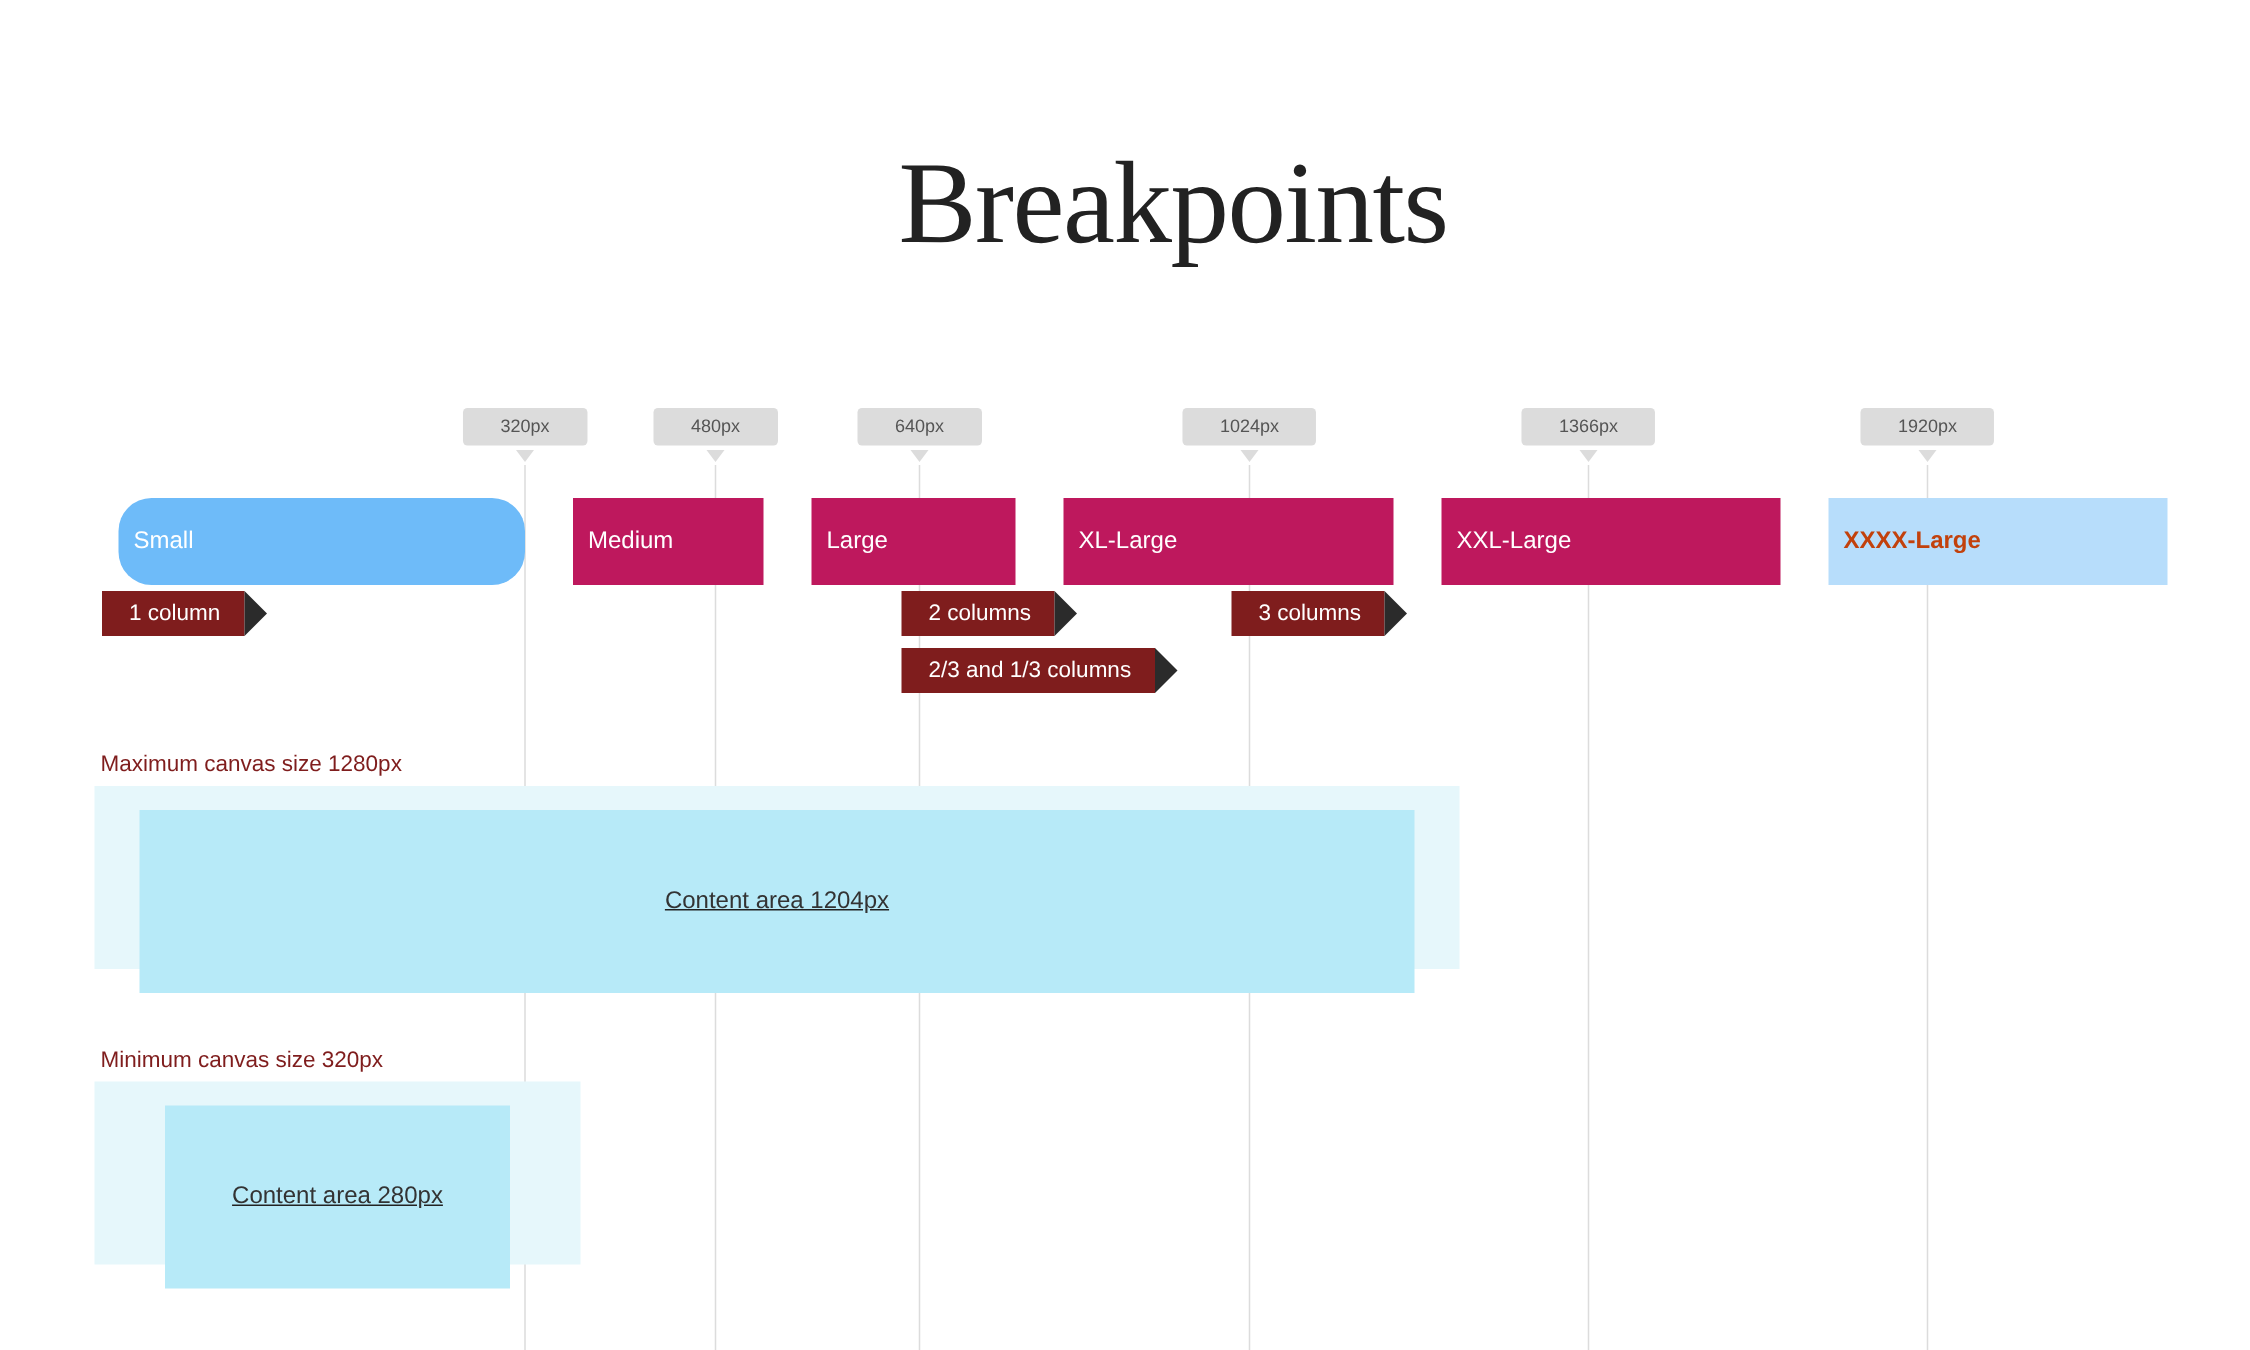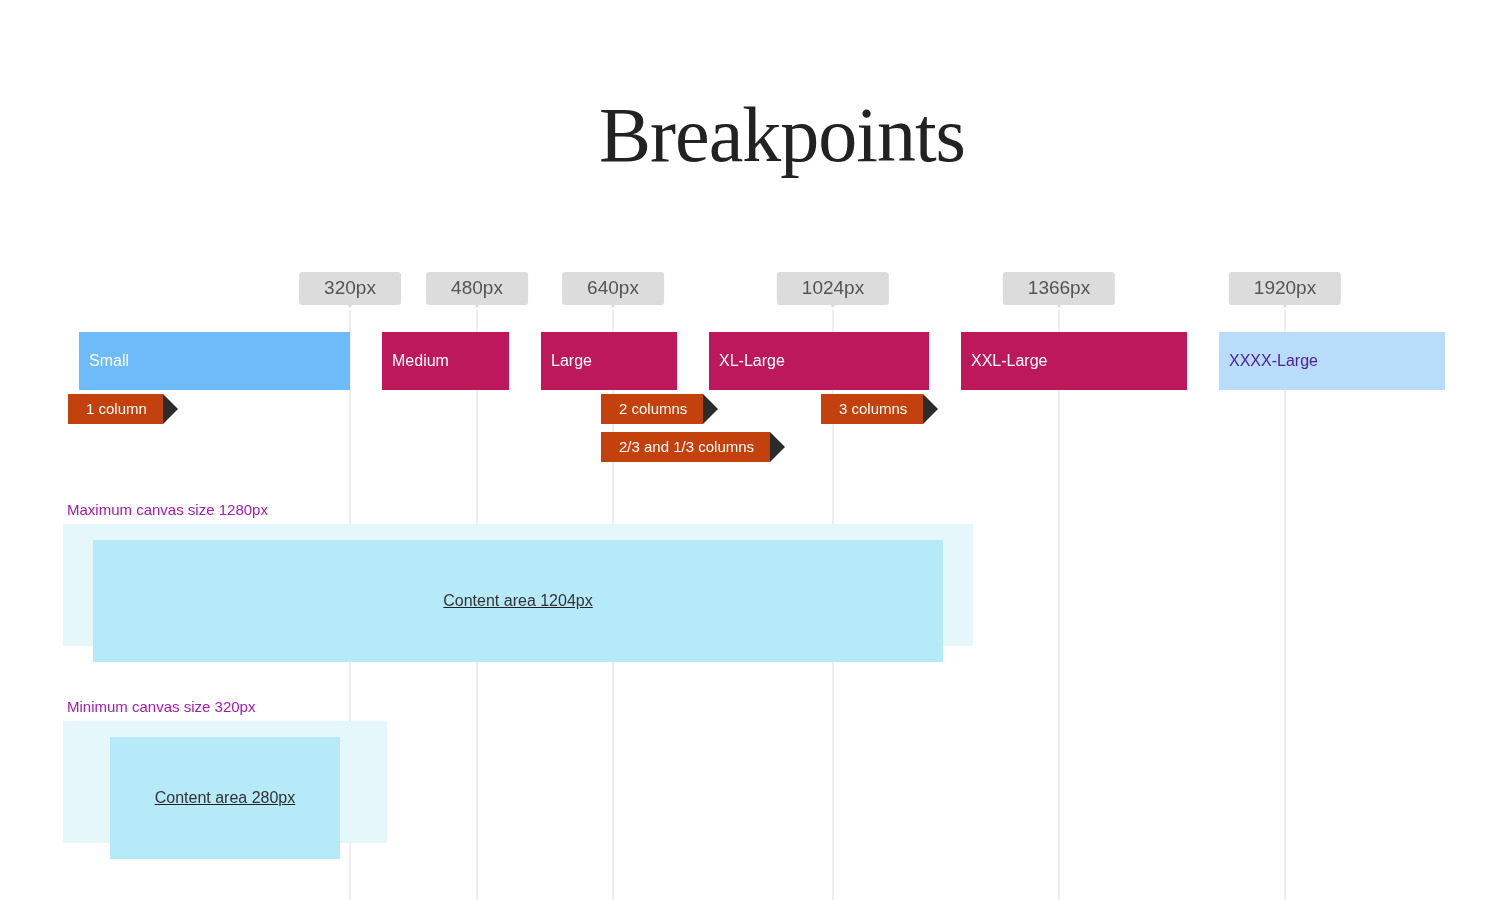--- a/index.html
+++ b/index.html
@@ -30,21 +30,21 @@
     top: 0;
     height: 100%;
   }
   .bp-label {
     position: absolute;
     top: -10px;
     left: 50%;
     transform: translateX(-50%);
     background: #dcdcdc;
     color: #555;
-    font-size: 19px;
+    font-size: 12px;
     padding: 5px 25px 6px;
     border-radius: 3px;
     white-space: nowrap;
   }
   .bp-pointer {
     position: absolute;
     top: 18px;
     left: 50%;
     transform: translateX(-50%);
     width: 0; height: 0;
@@ -72,27 +72,27 @@
   }
   .band {
     height: 58px;
     color: #fff;
     font-size: 16px;
     font-weight: 400;
     padding-left: 10px;
     display: flex;
     align-items: center;
   }
-  .band.light   { background: #6ebbf9; }
+  .band.light   { background: #6ebbf9; border-radius: 22px; }
   .band.solid   { background: #be185d; }
-  .band.palest  { background: #b7ddfb; color: #4c1d95; }
+  .band.palest  { background: #b7ddfb; color: #c2410c; font-weight: bold; }
   
   .tag {
     position: absolute;
-    background: #c2410c;
+    background: #7f1d1d;
     color: #fff;
     font-size: 15px;
     height: 30px;
     line-height: 30px;
     padding: 0 16px 0 18px;
     white-space: nowrap;
   }
   .tag::after {
     content: "";
     position: absolute;
@@ -100,21 +100,21 @@
     top: 0;
     width: 0; height: 0;
     border-top: 15px solid transparent;
     border-bottom: 15px solid transparent;
     border-left: 15px solid #2b2b2b;
   }
   
   .section-label {
     position: absolute;
     font-size: 15px;
-    color: #a21caf;
+    color: #7f1d1d;
   }
   .canvas-outer {
     position: absolute;
     background: #e6f7fb;
     height: 122px;
     display: flex;
     justify-content: center;
     text-decoration: underline;
   }
   .canvas-inner {

